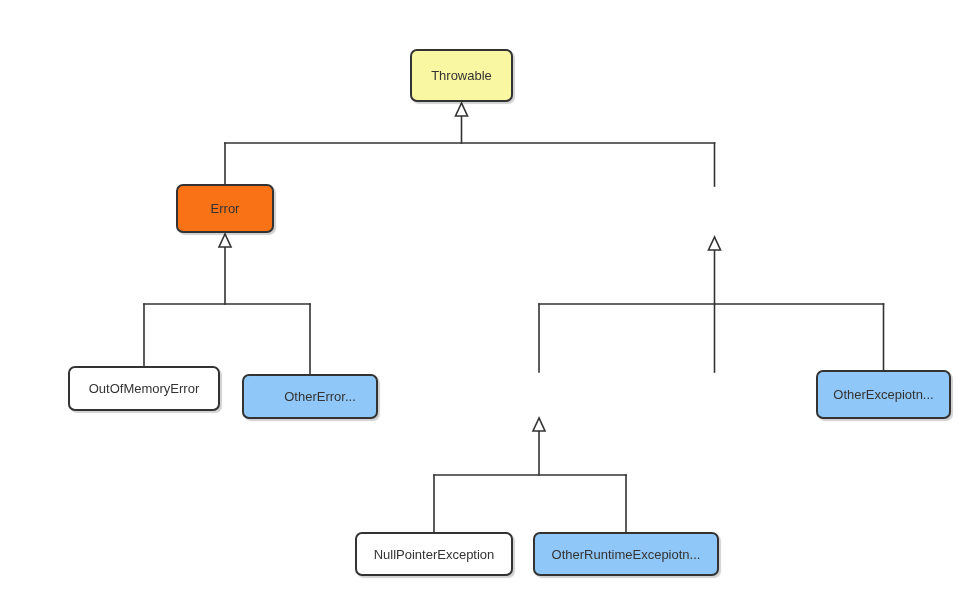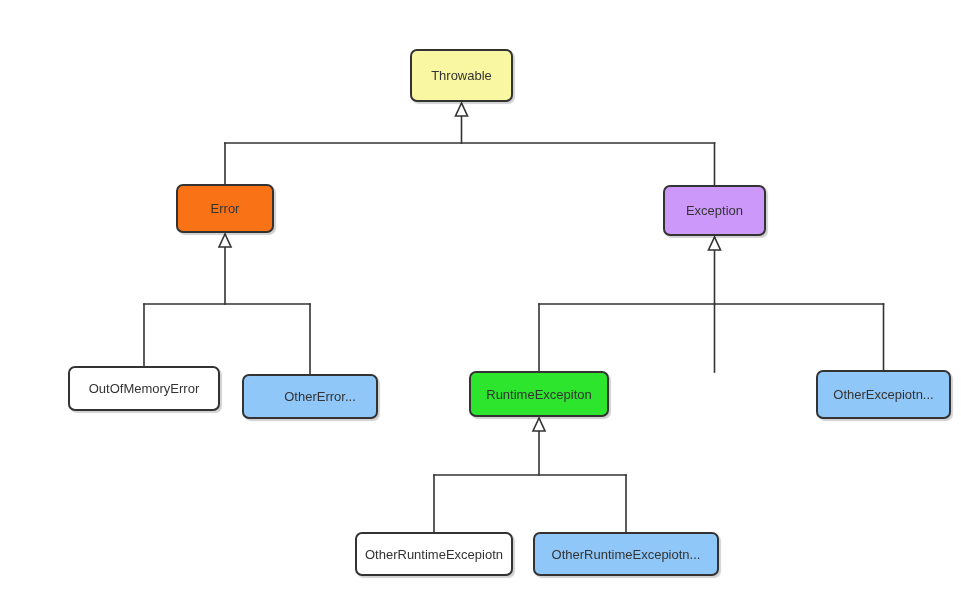--- a/index.html
+++ b/index.html
@@ -77,34 +77,28 @@
       <line x1="606" y1="475" x2="606" y2="533" class="edge-line"></line>
       <polygon points="519,418 513,431 525,431" class="arrowhead"></polygon>
     </svg>
 
 <div class="node" style="left: 390px; top: 49px; width: 103px; height: 53px; background: rgb(250, 247, 162); color: rgb(51, 51, 51);">
       <span>Throwable</span>
     </div>
     <div class="node" style="left: 156px; top: 184px; width: 98px; height: 49px; background: #f97316; color: rgb(51, 51, 51);">
       <span>Error</span>
     </div>
-    <div class="node" style="left: 643px; top: 185px; width: 103px; height: 51px; background: rgb(204, 153, 250); color: rgb(51, 51, 51);">
-      <span>Exception</span>
-    </div>
     <div class="node" style="left: 48px; top: 366px; width: 152px; height: 45px; background: rgb(255, 255, 255); color: rgb(51, 51, 51);">
       <span>OutOfMemoryError</span>
     </div>
     <div class="node" style="left: 222px; top: 374px; width: 136px; height: 45px; background: rgb(144, 199, 249); color: rgb(51, 51, 51); padding-left: 20px;">
       <span>OtherError...</span>
     </div>
-    <div class="node" style="left: 449px; top: 371px; width: 140px; height: 46px; background: rgb(46, 229, 46); color: rgb(51, 51, 51);">
-      <span>RuntimeExcepiton</span>
-    </div>
     <div class="node" style="left: 796px; top: 370px; width: 135px; height: 49px; background: rgb(144, 199, 249); color: rgb(51, 51, 51);">
       <span>OtherExcepiotn...</span>
     </div>
     <div class="node" style="left: 335px; top: 532px; width: 158px; height: 44px; background: rgb(255, 255, 255); color: rgb(51, 51, 51);">
-      <span>OtherRuntimeExcepiotn</span>
+      <span>NullPointerException</span>
     </div>
     <div class="node" style="left: 513px; top: 532px; width: 186px; height: 44px; background: rgb(144, 199, 249); color: rgb(51, 51, 51); text-align: right;">
       <span>OtherRuntimeExcepiotn...</span>
     </div>
   </div>
 
 </body></html>

